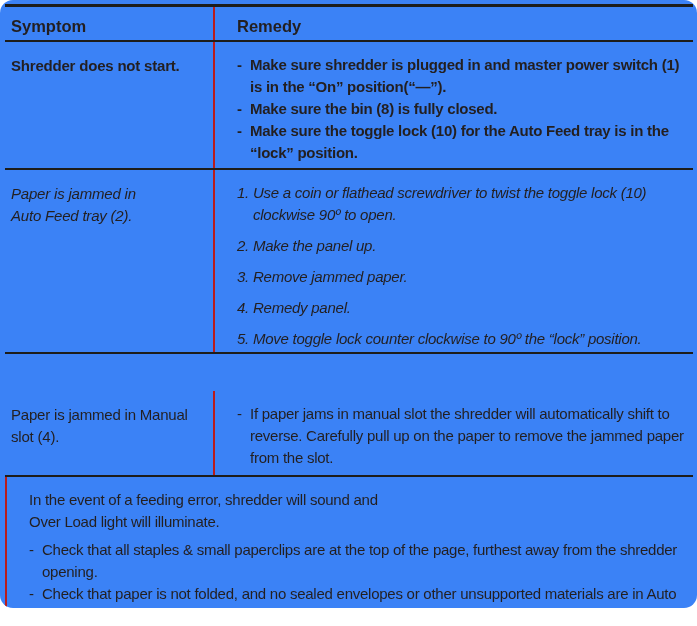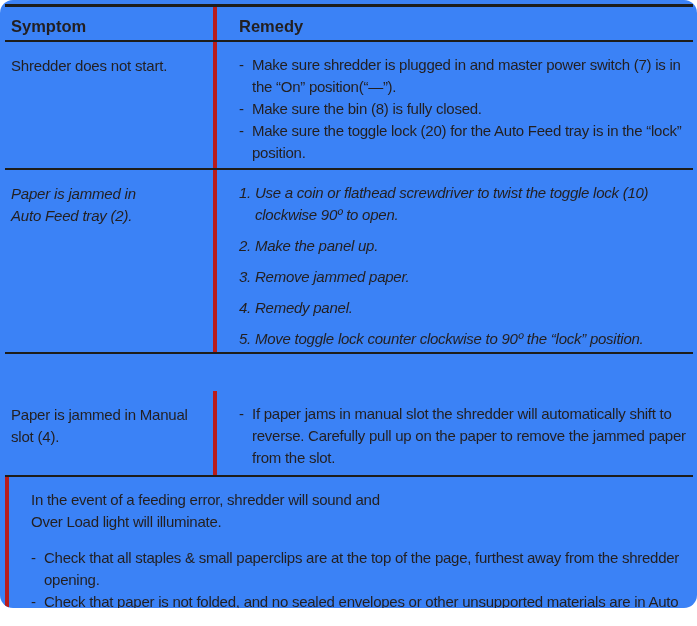--- a/index.html
+++ b/index.html
@@ -17,81 +17,81 @@
     position: absolute;
     left: 5px;
     top: 4px;
     width: 688px;
     box-sizing: border-box;
     border-top: 3px solid #1d1d1b;
     border-bottom: 4px solid #1d1d1b;
   }
   .row { display: flex; border-bottom: 2px solid #1d1d1b; box-sizing: border-box; }
   .row.header { height: 35px; }
-  .row.r0 { height: 128px; }
+  .row.r0 { height: 128px; font-weight: bold; }
   .row.r1 { height: 184px; font-style: italic; }
   .row.r2 { height: 86px; margin-top: 37px; }
   .row.r3 { height: 177px; border-bottom: none; }
   .cell { box-sizing: border-box; overflow: hidden; }
   .cell.sym {
     width: 208px;
     flex: none;
     padding: 13px 8px 0 6px;
     font-size: 15px;
     line-height: 22px;
     letter-spacing: -0.2px;
     white-space: pre-line;
   }
   .cell.rem {
     flex: 1;
-    border-left: 4px solid #b91c1c;
+    border-left: 2px solid #b91c1c;
     padding: 12px 4px 0 22px;
     font-size: 15px;
     line-height: 22px;
     letter-spacing: -0.25px;
   }
   .row.header .cell { padding-top: 8px; }
   .row.header .cell.sym,
   .row.header .cell.rem {
     font-weight: bold;
     font-size: 16.5px;
     letter-spacing: 0;
     white-space: normal;
   }
   .item { display: flex; }
   .spaced .item { margin-bottom: 9px; }
   .marker { flex: none; width: 13px; }
   .marker.num { width: 16px; }
   .itext { flex: 1; white-space: pre-line; }
-  .intro { white-space: pre-line; margin-bottom: 14px; }
+  .intro { white-space: pre-line; margin-bottom: 6px; }
 </style>
 </head>
 <body>
 
 <div class="page">
   <div class="tbl">
     <div class="row header">
       <div class="cell sym">Symptom</div>
       <div class="cell rem">Remedy</div>
     </div>
     <div id="rows">
         <div class="row body r0">
           <div class="cell sym">Shredder does not start.</div>
           <div class="cell rem">
             <div class="item">
               <span class="marker">-</span>
-              <span class="itext">Make sure shredder is plugged in and master power switch (7) is in the “On” position(“—”).</span>
+              <span class="itext">Make sure shredder is plugged in and master power switch (1) is in the “On” position(“—”).</span>
             </div>
             <div class="item">
               <span class="marker">-</span>
               <span class="itext">Make sure the bin (8) is fully closed.</span>
             </div>
             <div class="item">
               <span class="marker">-</span>
-              <span class="itext">Make sure the toggle lock (20) for the Auto Feed tray is in the “lock” position.</span>
+              <span class="itext">Make sure the toggle lock (10) for the Auto Feed tray is in the “lock” position.</span>
             </div>
           </div>
         </div>
         <div class="row body r1 spaced">
           <div class="cell sym">Paper is jammed in
 Auto Feed tray (2).</div>
           <div class="cell rem">
             <div class="item">
               <span class="marker num">1.</span>
               <span class="itext">Use a coin or flathead screwdriver to twist the toggle lock (10) clockwise 90º to open.</span>

